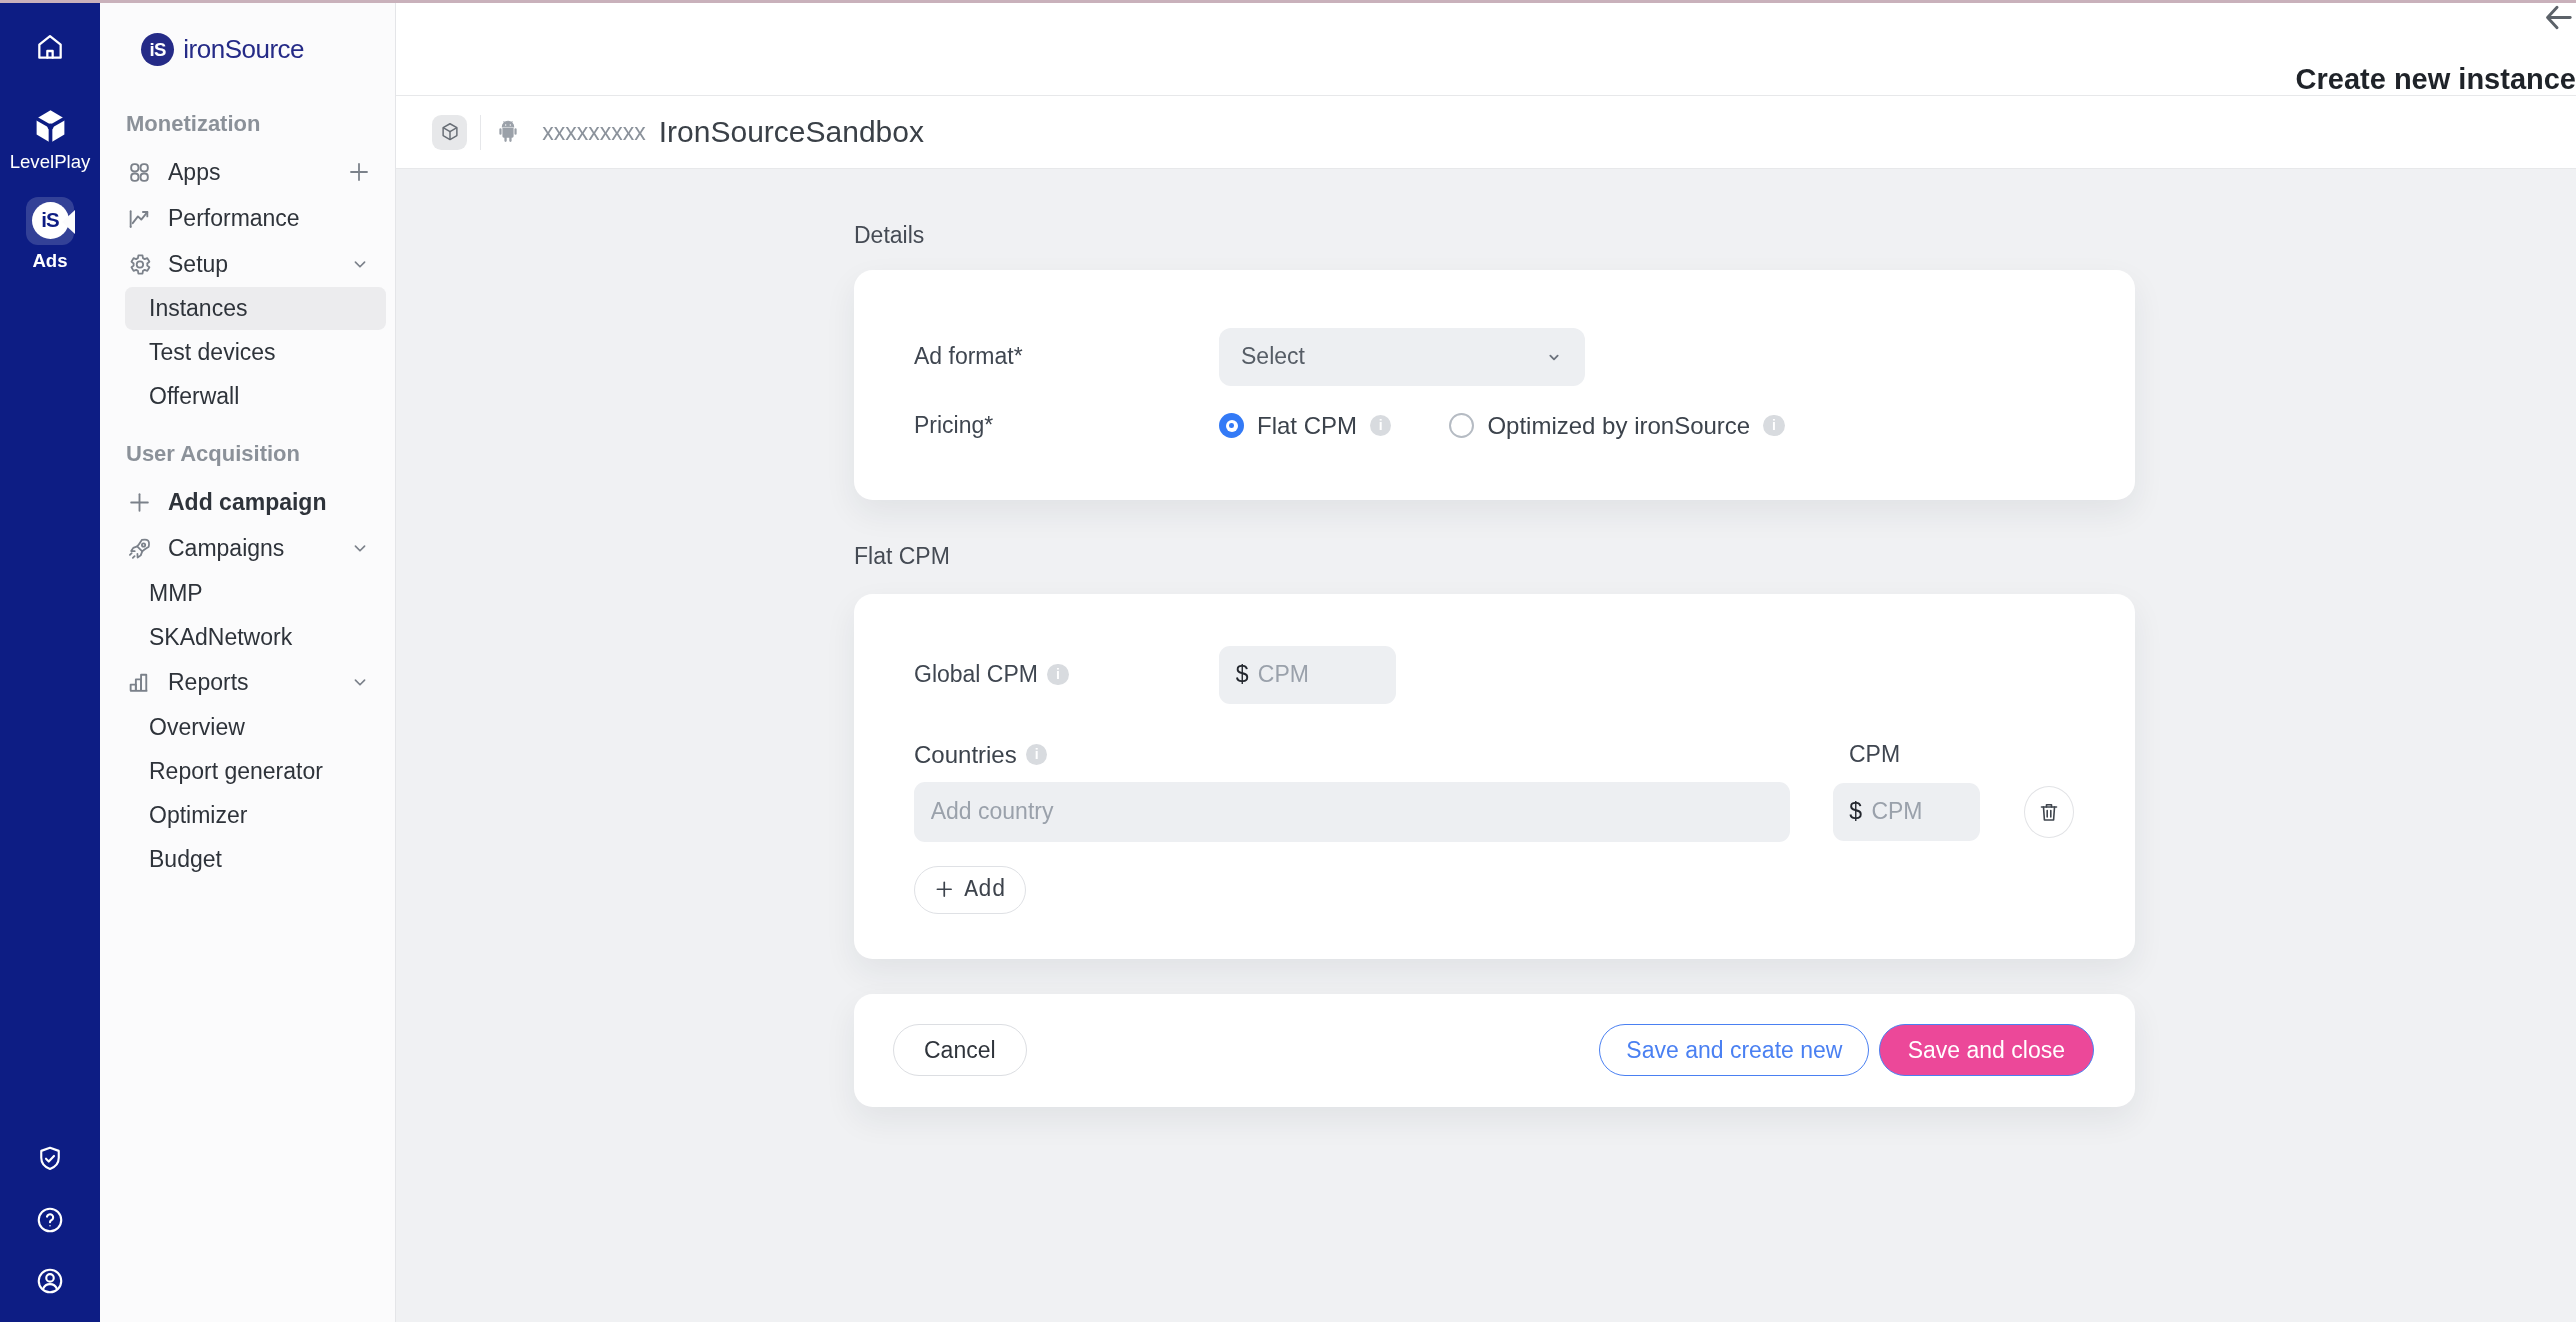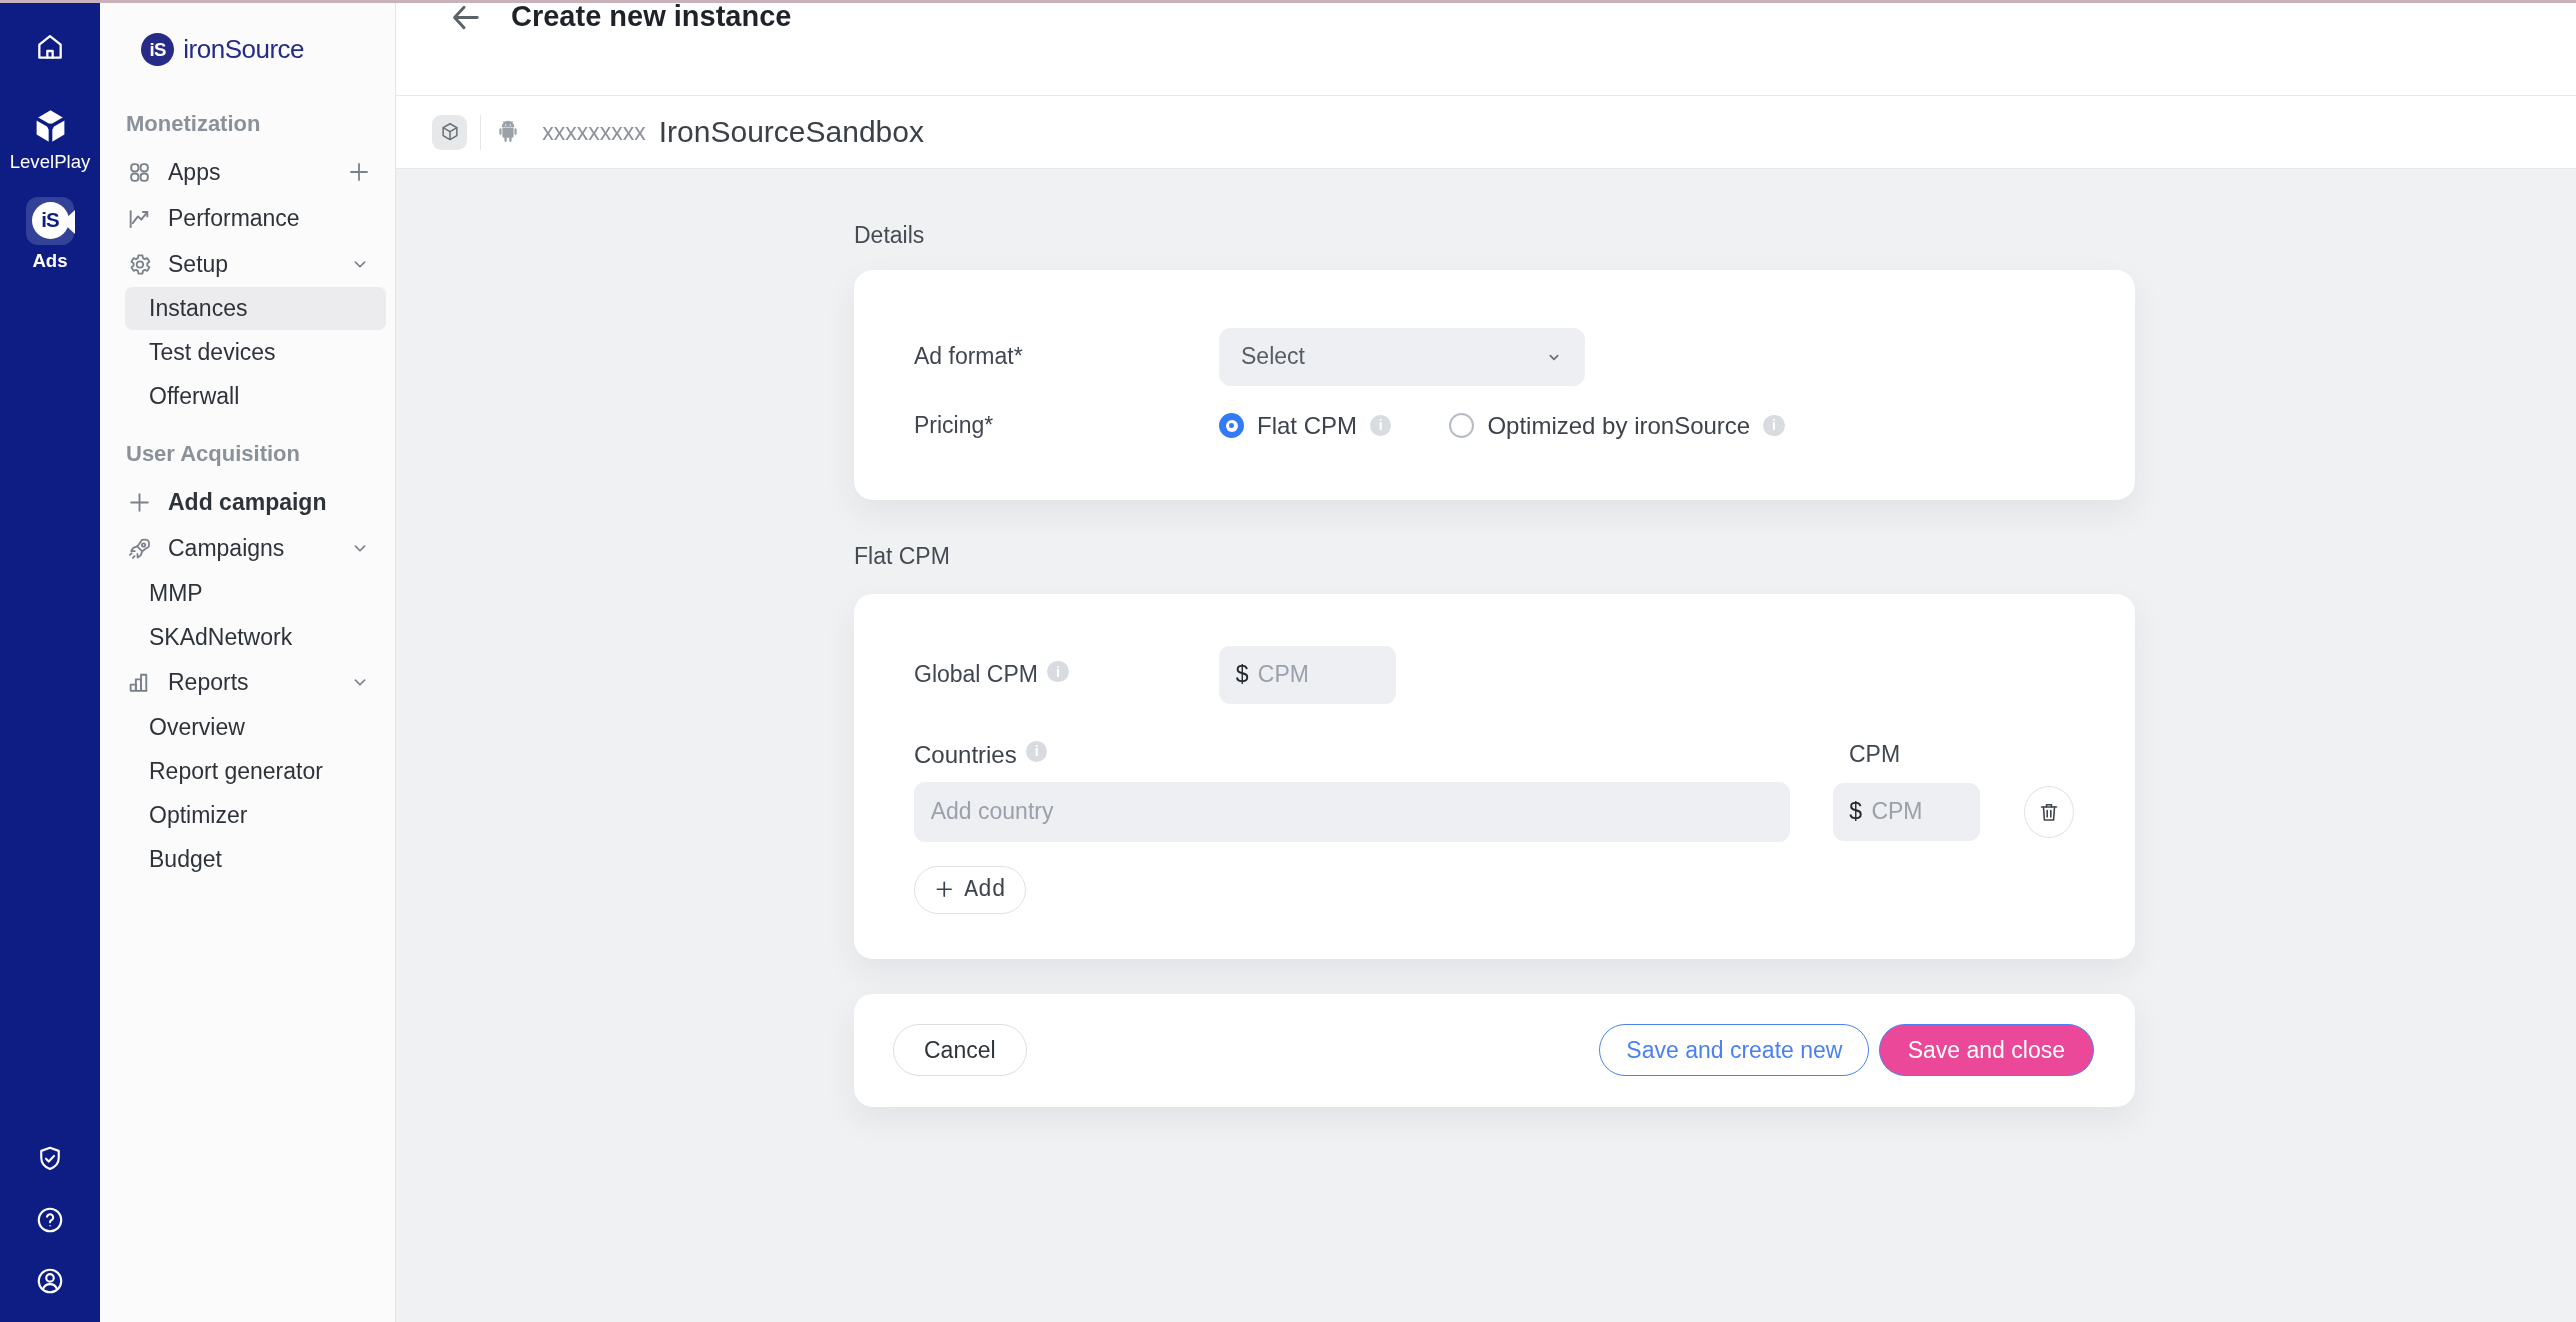--- a/index.html
+++ b/index.html
@@ -35,21 +35,21 @@
   .nav-item { height:46px; display:flex; align-items:center; padding:0 24px 0 26px; font-size:23px; color:#2e333a; cursor:pointer; }
   .nav-item .nav-ic { width:26px; display:flex; justify-content:center; color:#7b818a; }
   .nav-item .nav-label { margin-left:16px; }
   .nav-item.bold .nav-label { font-weight:700; }
   .nav-item .nav-right { margin-left:auto; color:#7b818a; display:flex; }
   .nav-sub { height:44px; display:flex; align-items:center; padding-left:49px; font-size:23px; color:#2e333a; cursor:pointer; }
   .nav-sub.active { background:#ececee; border-radius:7.4px; margin:0 9.3px 0 25px; padding-left:24px; height:43px; }
 
   
   .main { flex:1; display:flex; flex-direction:column; background:#fff; min-width:0; }
-  .main-header { height:96px; border-bottom:0.9px solid #e7e8ea; display:flex; align-items:flex-start; padding-left:52px; gap:28px; background:#fff; }
+  .main-header { height:96px; border-bottom:0.9px solid #e7e8ea; display:flex; align-items:flex-end; padding-left:52px; gap:28px; background:#fff;flex-direction:column; }
   .back-btn { display:flex; align-items:center; cursor:pointer; color:#5c6269; }
   .main-title { font-size:29px; font-weight:700; color:#1f2329; }
   .crumb-bar { height:73px; border-bottom:0.9px solid #e7e8ea; display:flex; align-items:center; padding-left:36px; background:#fff; gap:13px; }
   .crumb-badge { width:35px; height:35px; border-radius:9.3px; background:#e7e8ea; display:flex; align-items:center; justify-content:center; color:#676d75; }
   .crumb-div { width:0.9px; height:35px; background:#e6e7ea; }
   .crumb-android { color:#9ba1a9; display:flex; }
   .crumb-id { font-size:23px; color:#8b929b; margin-left:7.4px; }
   .crumb-name { font-size:30px; color:#3a4047; }
 
   .content { flex:1; background:#f0f1f3; padding:53px 0 0 458px; overflow:hidden; }
@@ -74,21 +74,21 @@
   .radio-outer { width:25px; height:25px; border-radius:50%; flex-shrink:0; }
   .radio-outer.on { background:#337af6; display:flex; align-items:center; justify-content:center; }
   .radio-outer.on .ring { width:12px; height:12px; border-radius:50%; background:#fff; display:flex; align-items:center; justify-content:center; }
   .radio-outer.on .dot { width:4.6px; height:4.6px; border-radius:50%; background:#337af6; }
   .radio-outer.off { border:2.8px solid #b5bbc3; background:#fff; }
   .radio-label { font-size:24px; color:#3c434c; }
   .info-ic { width:21.4px; height:21.4px; border-radius:50%; background:#d8dbdf; color:#fff; font-size:14px; font-weight:800; display:inline-flex; align-items:center; justify-content:center; font-style:normal; flex-shrink:0; }
   .gap34 { width:32px; }
 
   .card.flatcpm { margin-top:24px; padding:52px 61px 45px 60px; }
-  .label-with-info { display:flex; gap:9.3px; }
+  .label-with-info { display:flex; align-items:center; gap:9.3px; }
   .prefix-input { height:58px; background:#edeff2; border-radius:11px; display:flex; align-items:center; padding:0 16.7px; }
   .prefix-input .cur { font-size:23px; color:#23272e; margin-right:9.3px; }
   .prefix-input input { border:none; outline:none; background:transparent; font-size:23px; font-family:inherit; width:84px; color:#2a2f36; }
   .prefix-input input::placeholder { color:#9aa1ab; }
   .cols-head { display:flex; align-items:center; margin-top:37px; }
   .cols-head .countries-h { width:935px; }
   .cols-head .cpm-h { font-size:23px; color:#3f4650; }
   .country-row { display:flex; align-items:center; margin-top:13px;gap:18px; }
   .country-input { width:910px; height:60px; background:#edeff2; border-radius:11px; display:flex; align-items:center; padding:0 16.7px; }
   .country-input input { flex:1; border:none; outline:none; background:transparent; font-size:23px; font-family:inherit; color:#2a2f36; }

